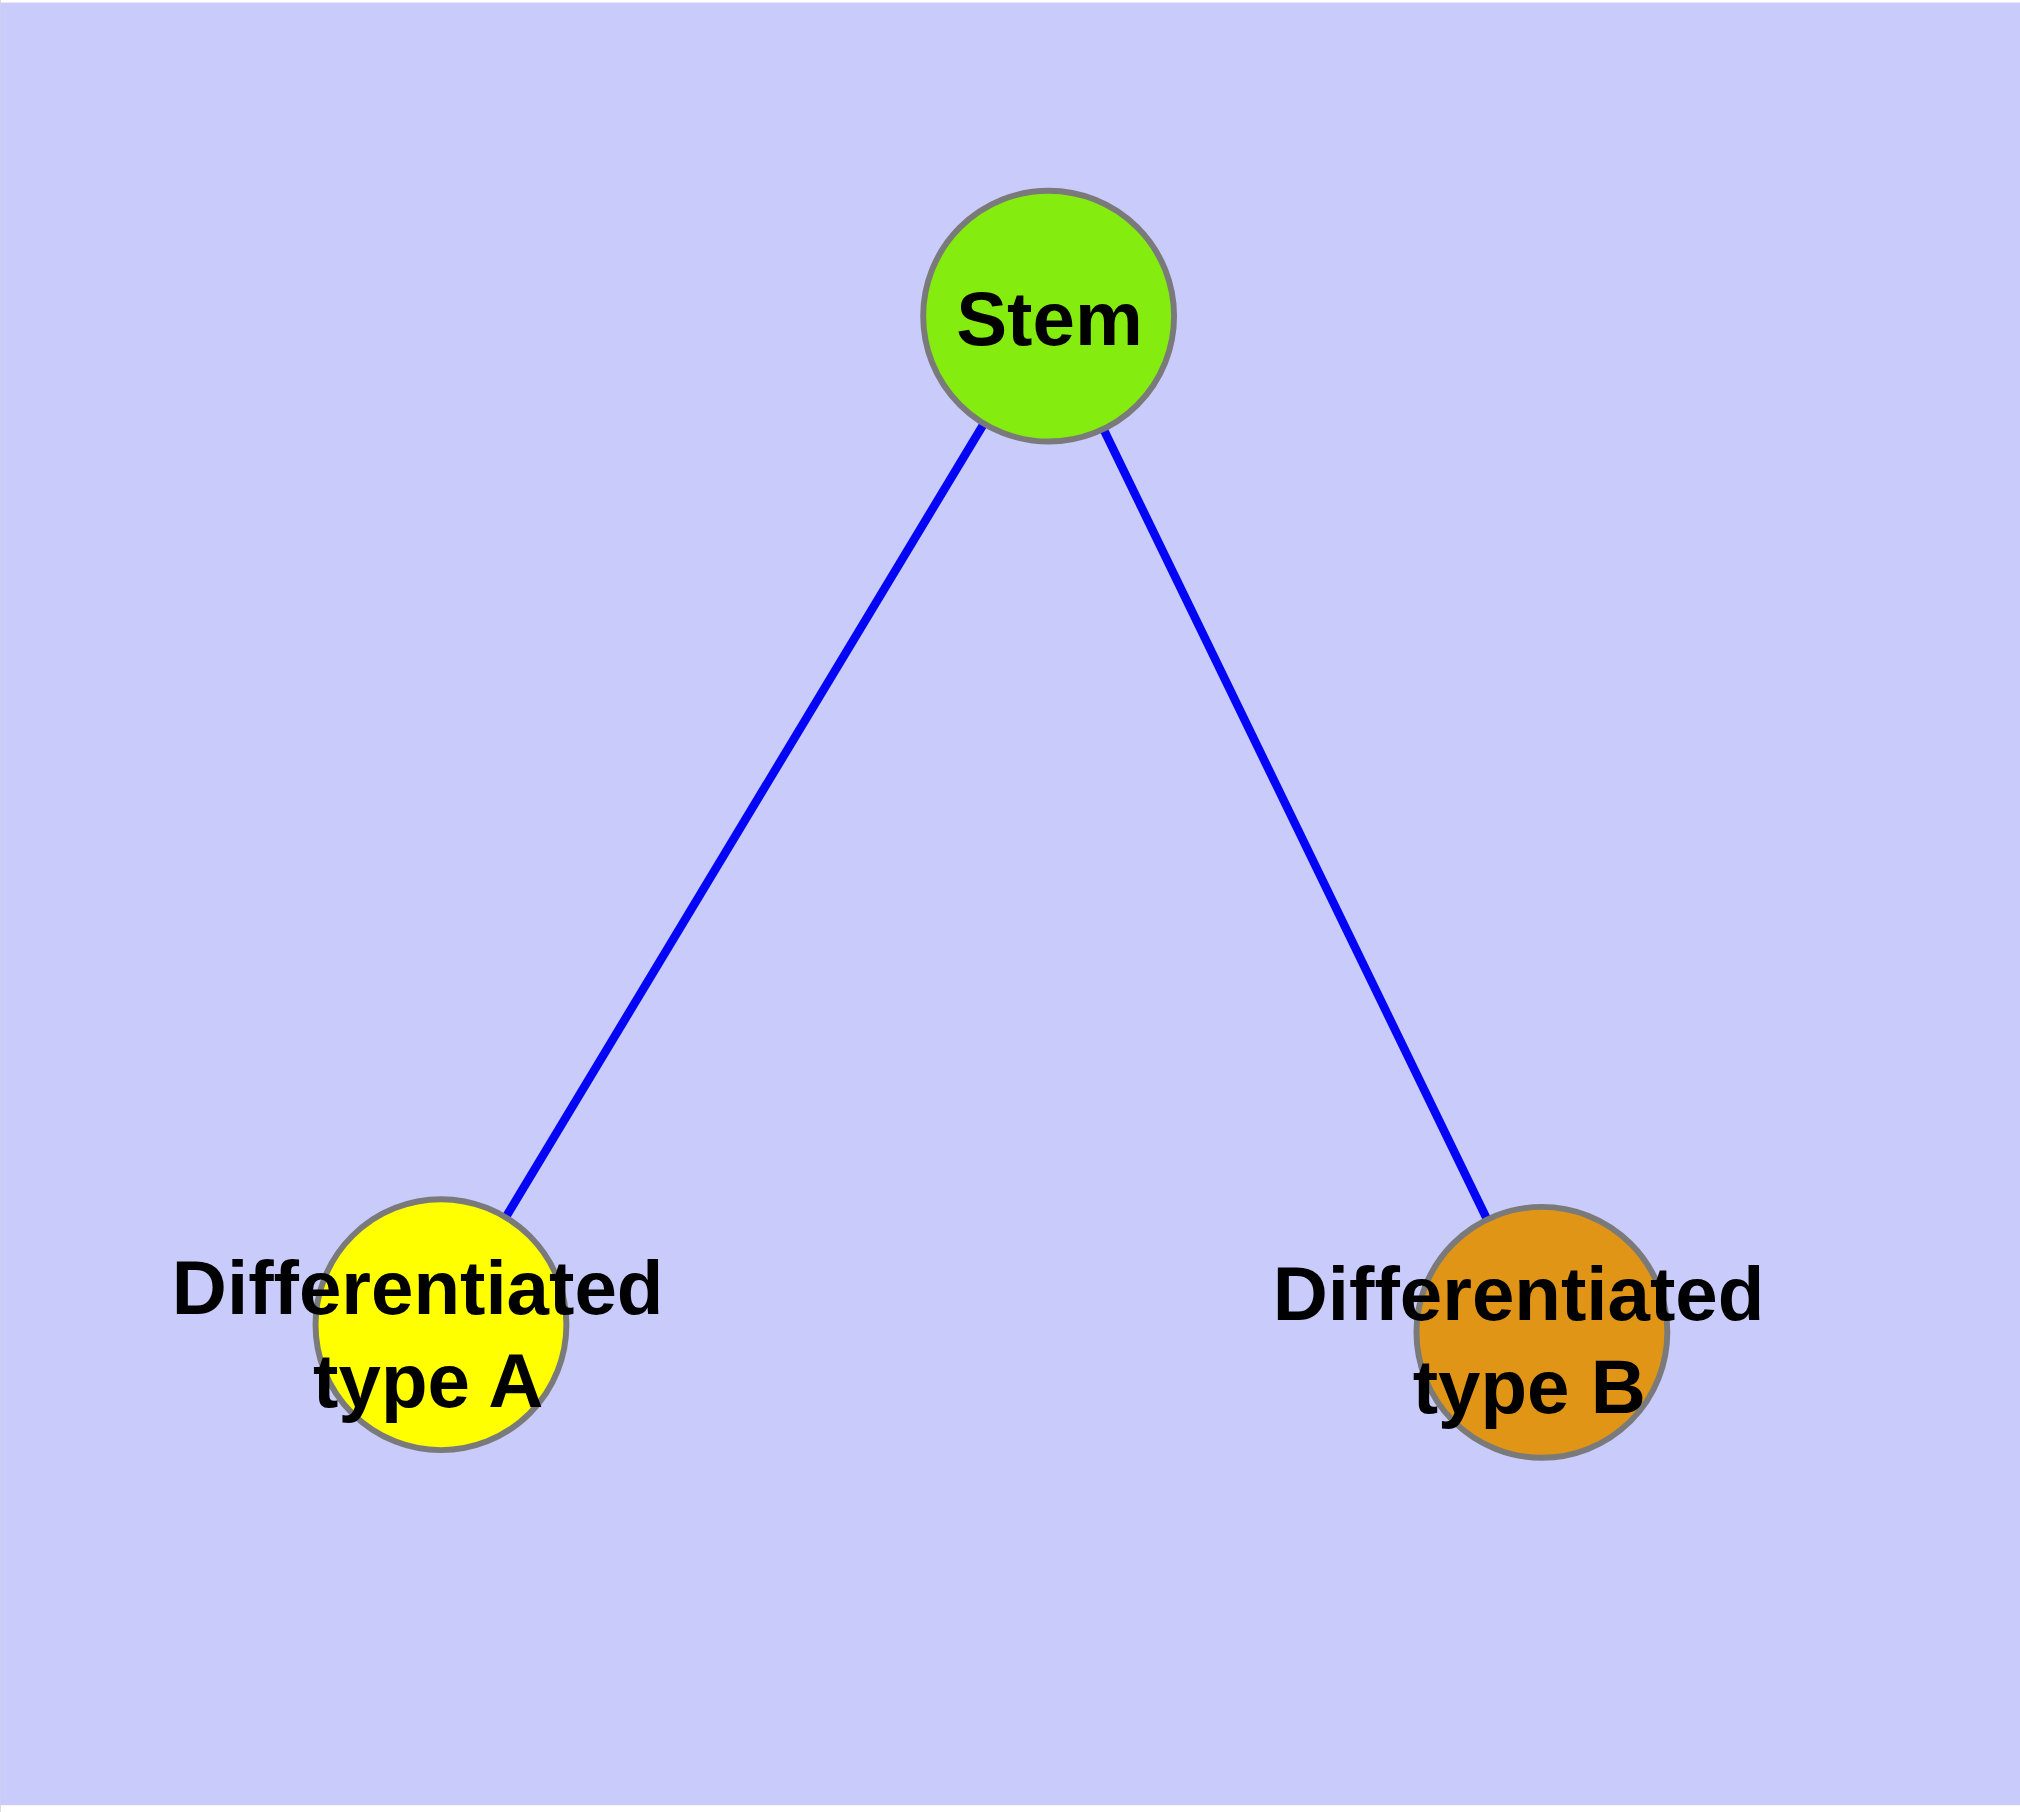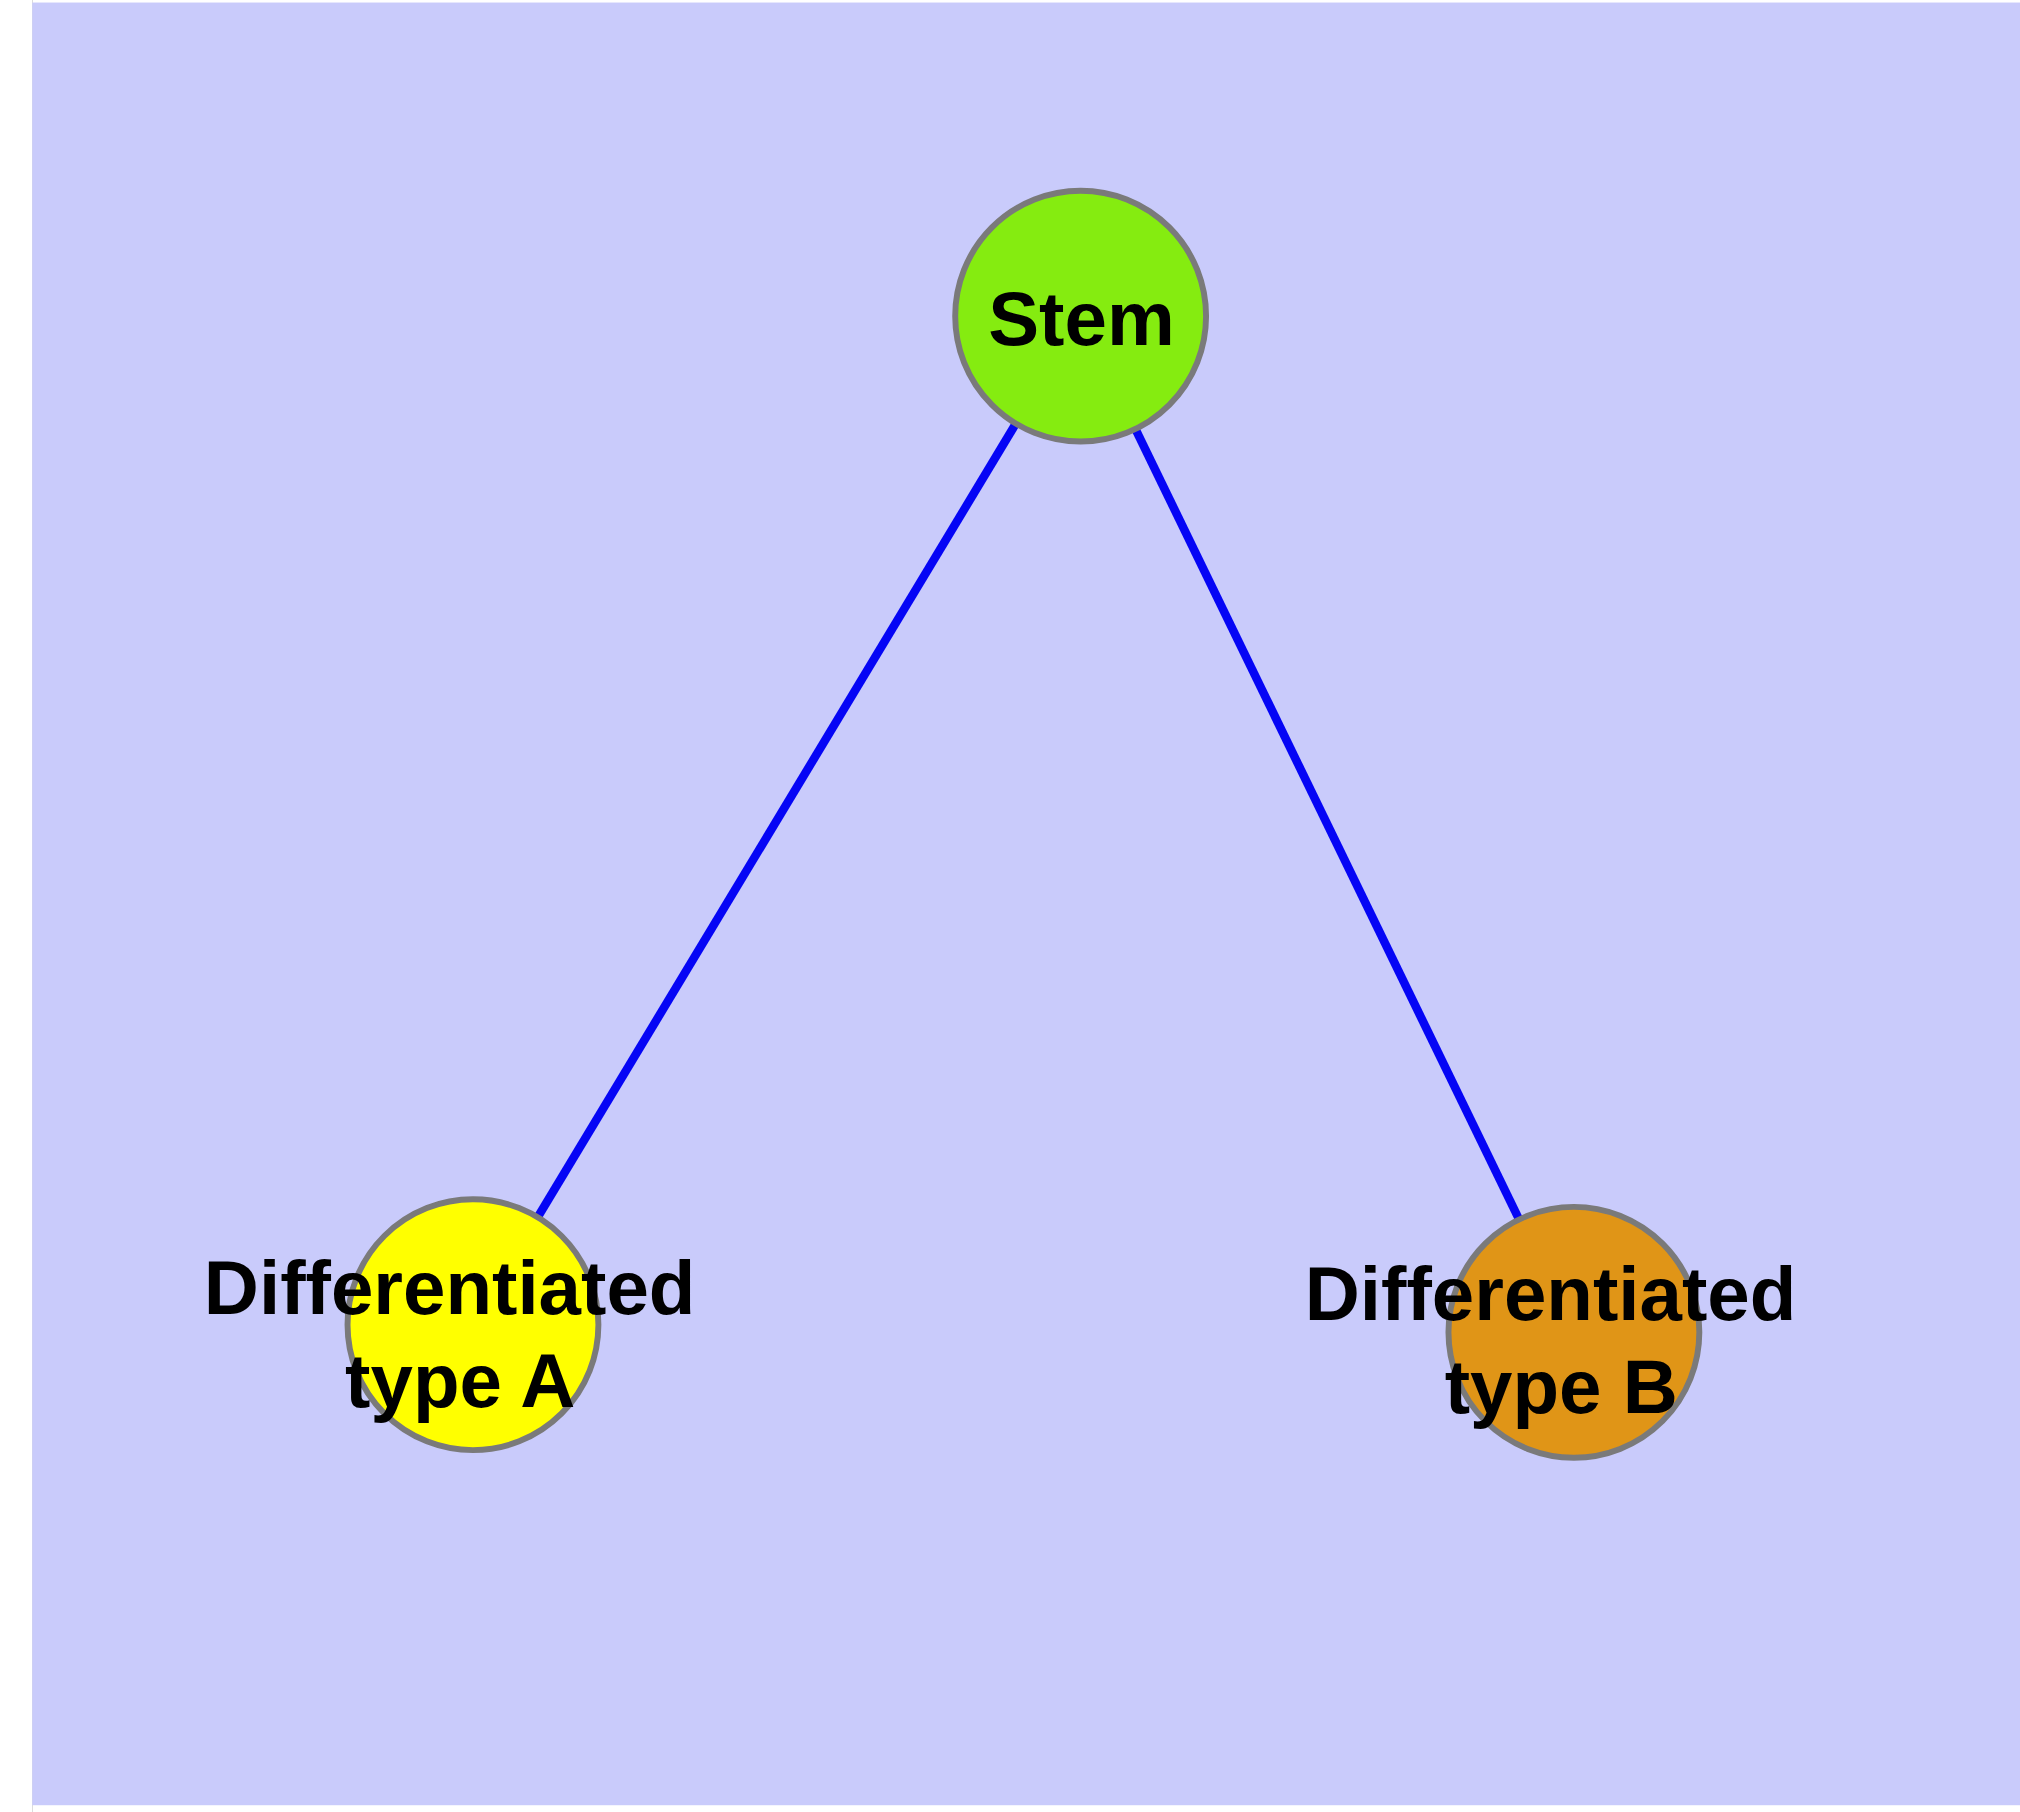--- a/index.html
+++ b/index.html
@@ -5,21 +5,20 @@
   html, body {
     margin: 0;
     padding: 0;
     background: #ffffff;
   }
   .canvas-wrap {
     width: 1922px;
     height: 1812px;
     position: relative;
     background: #737373;
-    margin-left: 32px;
   }
   svg.diagram {
     display: block;
     width: 2021px;
     height: 1812px;
   }
   .edge {
     stroke-width: 10;
     stroke-linecap: butt;
   }

